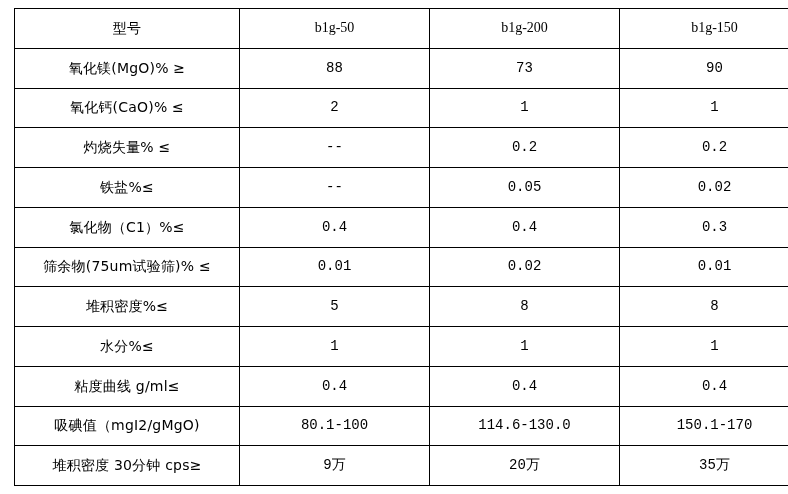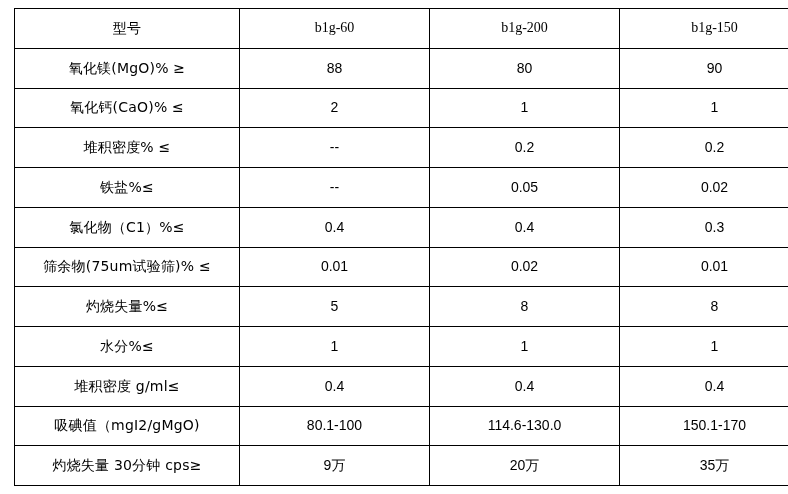--- a/index.html
+++ b/index.html
@@ -36,62 +36,62 @@
     line-height: 1.2;
     padding: 2px 4px;
     white-space: nowrap;
   }
   td.label {
     width: 216px;
     letter-spacing: 0.2px;
   }
   td.value {
     width: 181px;
-    font-family: Liberation Sans, sans-serif;
+    font-family: Liberation Mono, monospace;
     font-size: 14px;
   }
   td.head {
     font-size: 14px;
   }
   td.head.value {
     font-family: "Liberation Serif", serif;
   }
   .cjk {
     font-family: "DejaVu Sans", sans-serif;
   }
 </style>
 </head>
 <body>
 
 <div class="sheet">
   <table class="spec">
     <tbody>
       <tr>
         <td class="label head cjk">型号</td>
-        <td class="value head">b1g-60</td>
+        <td class="value head">b1g-50</td>
         <td class="value head">b1g-200</td>
         <td class="value head">b1g-150</td>
       </tr>
 
       <tr>
         <td class="label cjk">氧化镁(MgO)% ≥</td>
         <td class="value">88</td>
-        <td class="value">80</td>
+        <td class="value">73</td>
         <td class="value">90</td>
       </tr>
 
       <tr>
         <td class="label cjk">氧化钙(CaO)% ≤</td>
         <td class="value">2</td>
         <td class="value">1</td>
         <td class="value">1</td>
       </tr>
 
       <tr>
-        <td class="label cjk">堆积密度% ≤</td>
+        <td class="label cjk">灼烧失量% ≤</td>
         <td class="value">--</td>
         <td class="value">0.2</td>
         <td class="value">0.2</td>
       </tr>
 
       <tr>
         <td class="label cjk">铁盐%≤</td>
         <td class="value">--</td>
         <td class="value">0.05</td>
         <td class="value">0.02</td>
@@ -105,48 +105,48 @@
       </tr>
 
       <tr>
         <td class="label cjk">筛余物(75um试验筛)% ≤</td>
         <td class="value">0.01</td>
         <td class="value">0.02</td>
         <td class="value">0.01</td>
       </tr>
 
       <tr>
-        <td class="label cjk">灼烧失量%≤</td>
+        <td class="label cjk">堆积密度%≤</td>
         <td class="value">5</td>
         <td class="value">8</td>
         <td class="value">8</td>
       </tr>
 
       <tr>
         <td class="label cjk">水分%≤</td>
         <td class="value">1</td>
         <td class="value">1</td>
         <td class="value">1</td>
       </tr>
 
       <tr>
-        <td class="label cjk">堆积密度 g/ml≤</td>
+        <td class="label cjk">粘度曲线 g/ml≤</td>
         <td class="value">0.4</td>
         <td class="value">0.4</td>
         <td class="value">0.4</td>
       </tr>
 
       <tr>
         <td class="label cjk">吸碘值（mgI2/gMgO)</td>
         <td class="value">80.1-100</td>
         <td class="value">114.6-130.0</td>
         <td class="value">150.1-170</td>
       </tr>
 
       <tr>
-        <td class="label cjk">灼烧失量 30分钟 cps≥</td>
+        <td class="label cjk">堆积密度 30分钟 cps≥</td>
         <td class="value cjk">9万</td>
         <td class="value cjk">20万</td>
         <td class="value cjk">35万</td>
       </tr>
     </tbody>
   </table>
 </div>
 
 </body></html>

